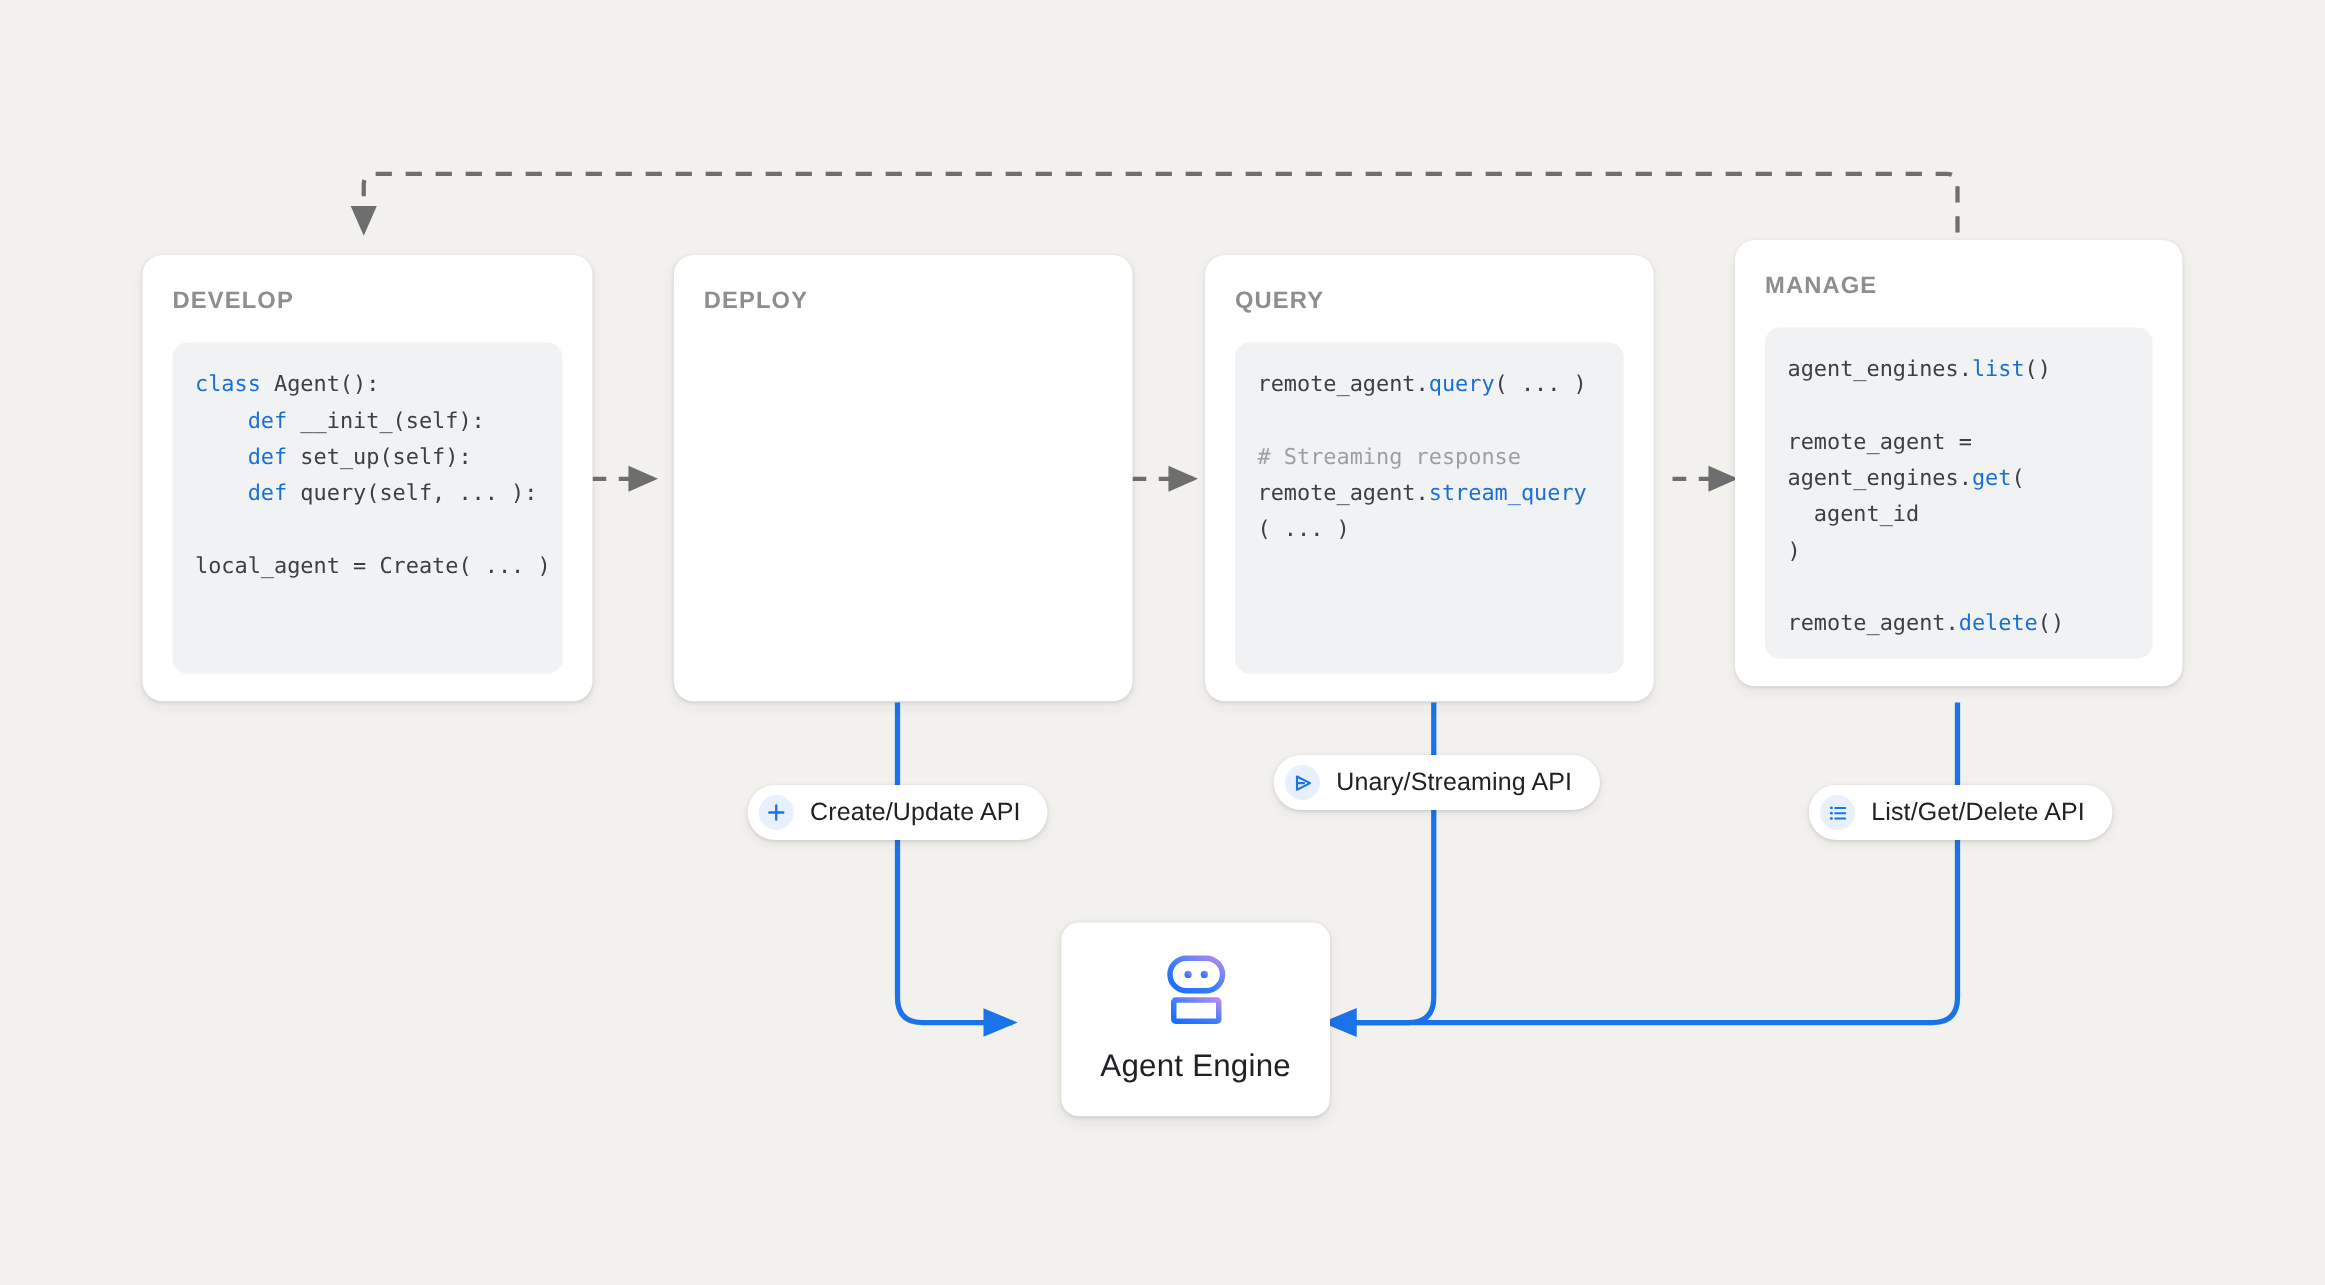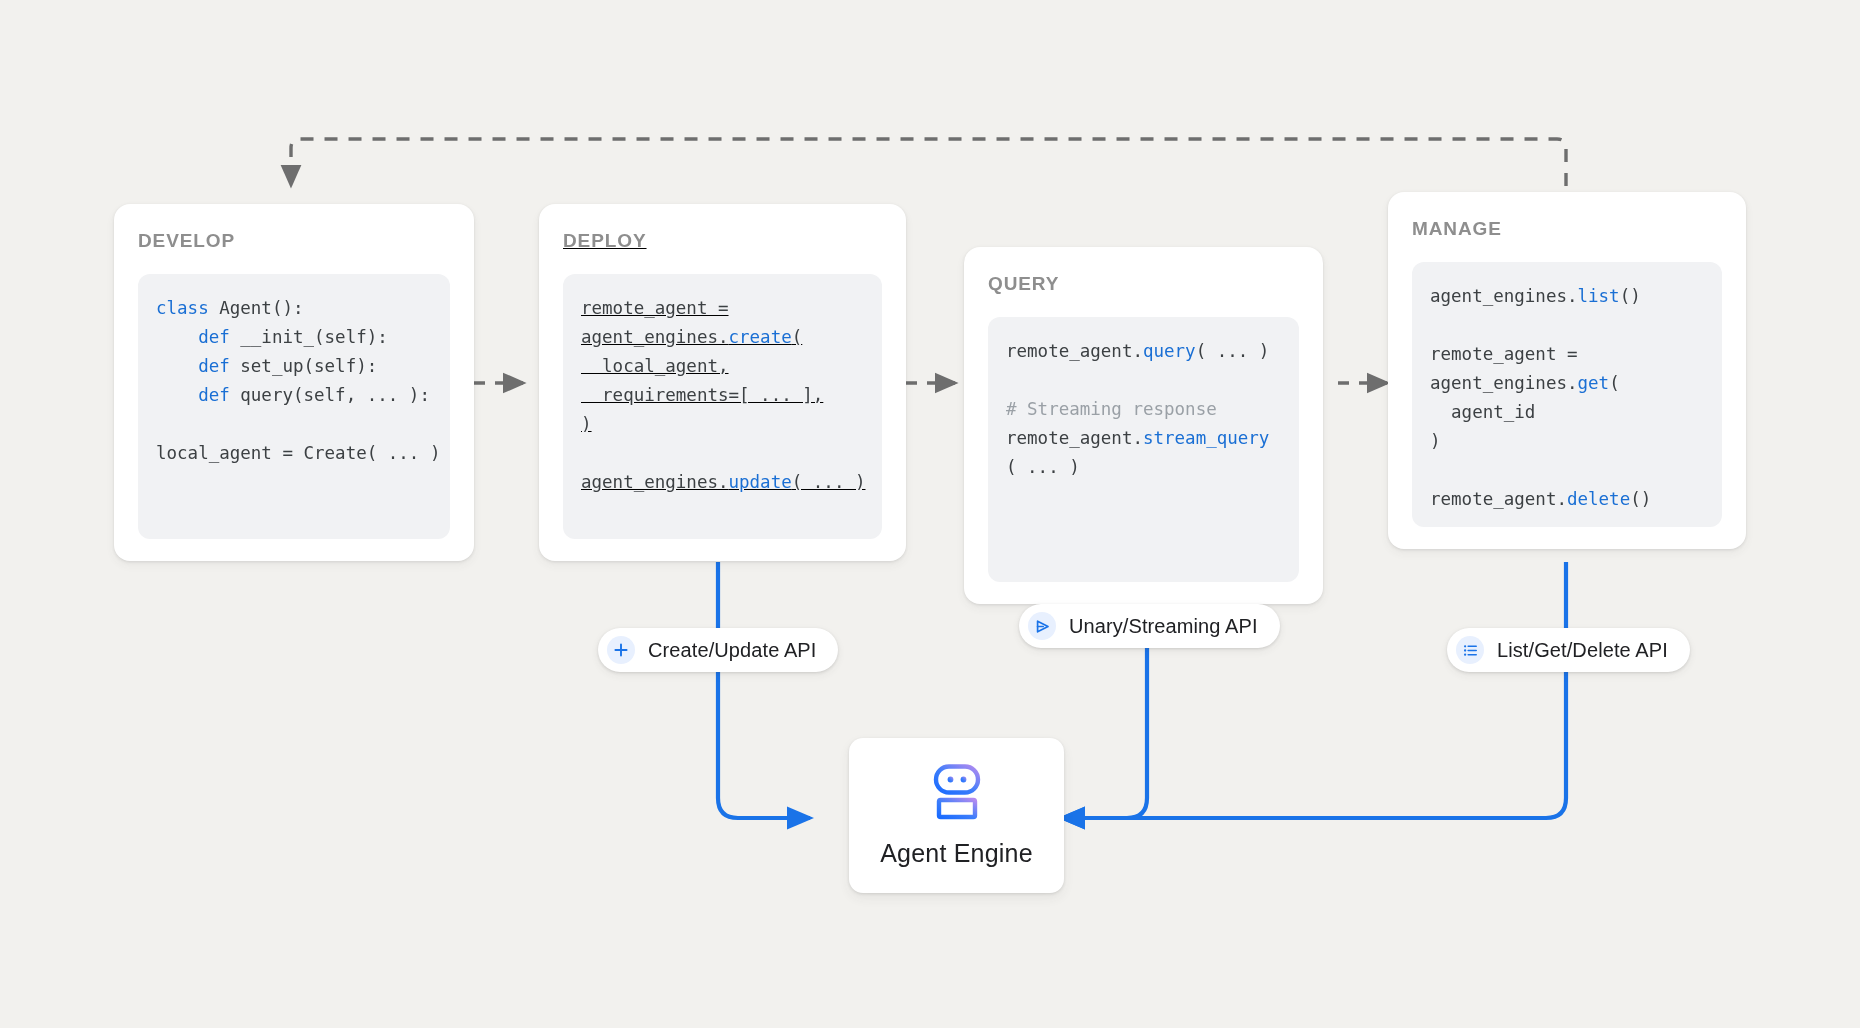--- a/index.html
+++ b/index.html
@@ -159,31 +159,25 @@
 
   <div class="stage-card" style="left:114px; top:204px; width:360px; height:357px;">
     <div class="stage-title">DEVELOP</div>
     <div class="code-panel"><span class="kw">class </span><span>Agent():</span>
 <span class="kw">    def </span><span>__init_(self):</span>
 <span class="kw">    def </span><span>set_up(self):</span>
 <span class="kw">    def </span><span>query(self, ... ):</span>
 <span class="blank"></span><span>local_agent = Create( ... )</span></div>
   </div>
 
-  <div class="stage-card" style="left:539px; top:204px; width:367px; height:357px;text-decoration:underline;">
+  <div class="stage-card" style="left:539px; top:204px; width:367px; height:357px;">
     <div class="stage-title">DEPLOY</div>
-    <div class="code-panel"><span>remote_agent =</span>
-<span>agent_engines.</span><span class="fn">create</span><span>(</span>
-<span>  local_agent,</span>
-<span>  requirements=[ ... ],</span>
-<span>)</span>
-<span class="blank"></span><span>agent_engines.</span><span class="fn">update</span><span>( ... )</span></div>
-  </div>
-
-  <div class="stage-card" style="left:964px; top:204px; width:359px; height:357px;margin-top:43px;">
+  </div>
+
+  <div class="stage-card" style="left:964px; top:204px; width:359px; height:357px;">
     <div class="stage-title">QUERY</div>
     <div class="code-panel"><span>remote_agent.</span><span class="fn">query</span><span>( ... )</span>
 <span class="blank"></span><span class="cm"># Streaming response</span>
 <span>remote_agent.</span><span class="fn">stream_query</span>
 <span>( ... )</span></div>
   </div>
 
   <div class="stage-card" style="left:1388px; top:192px; width:358px; height:357px;">
     <div class="stage-title">MANAGE</div>
     <div class="code-panel"><span>agent_engines.</span><span class="fn">list</span><span>()</span>

